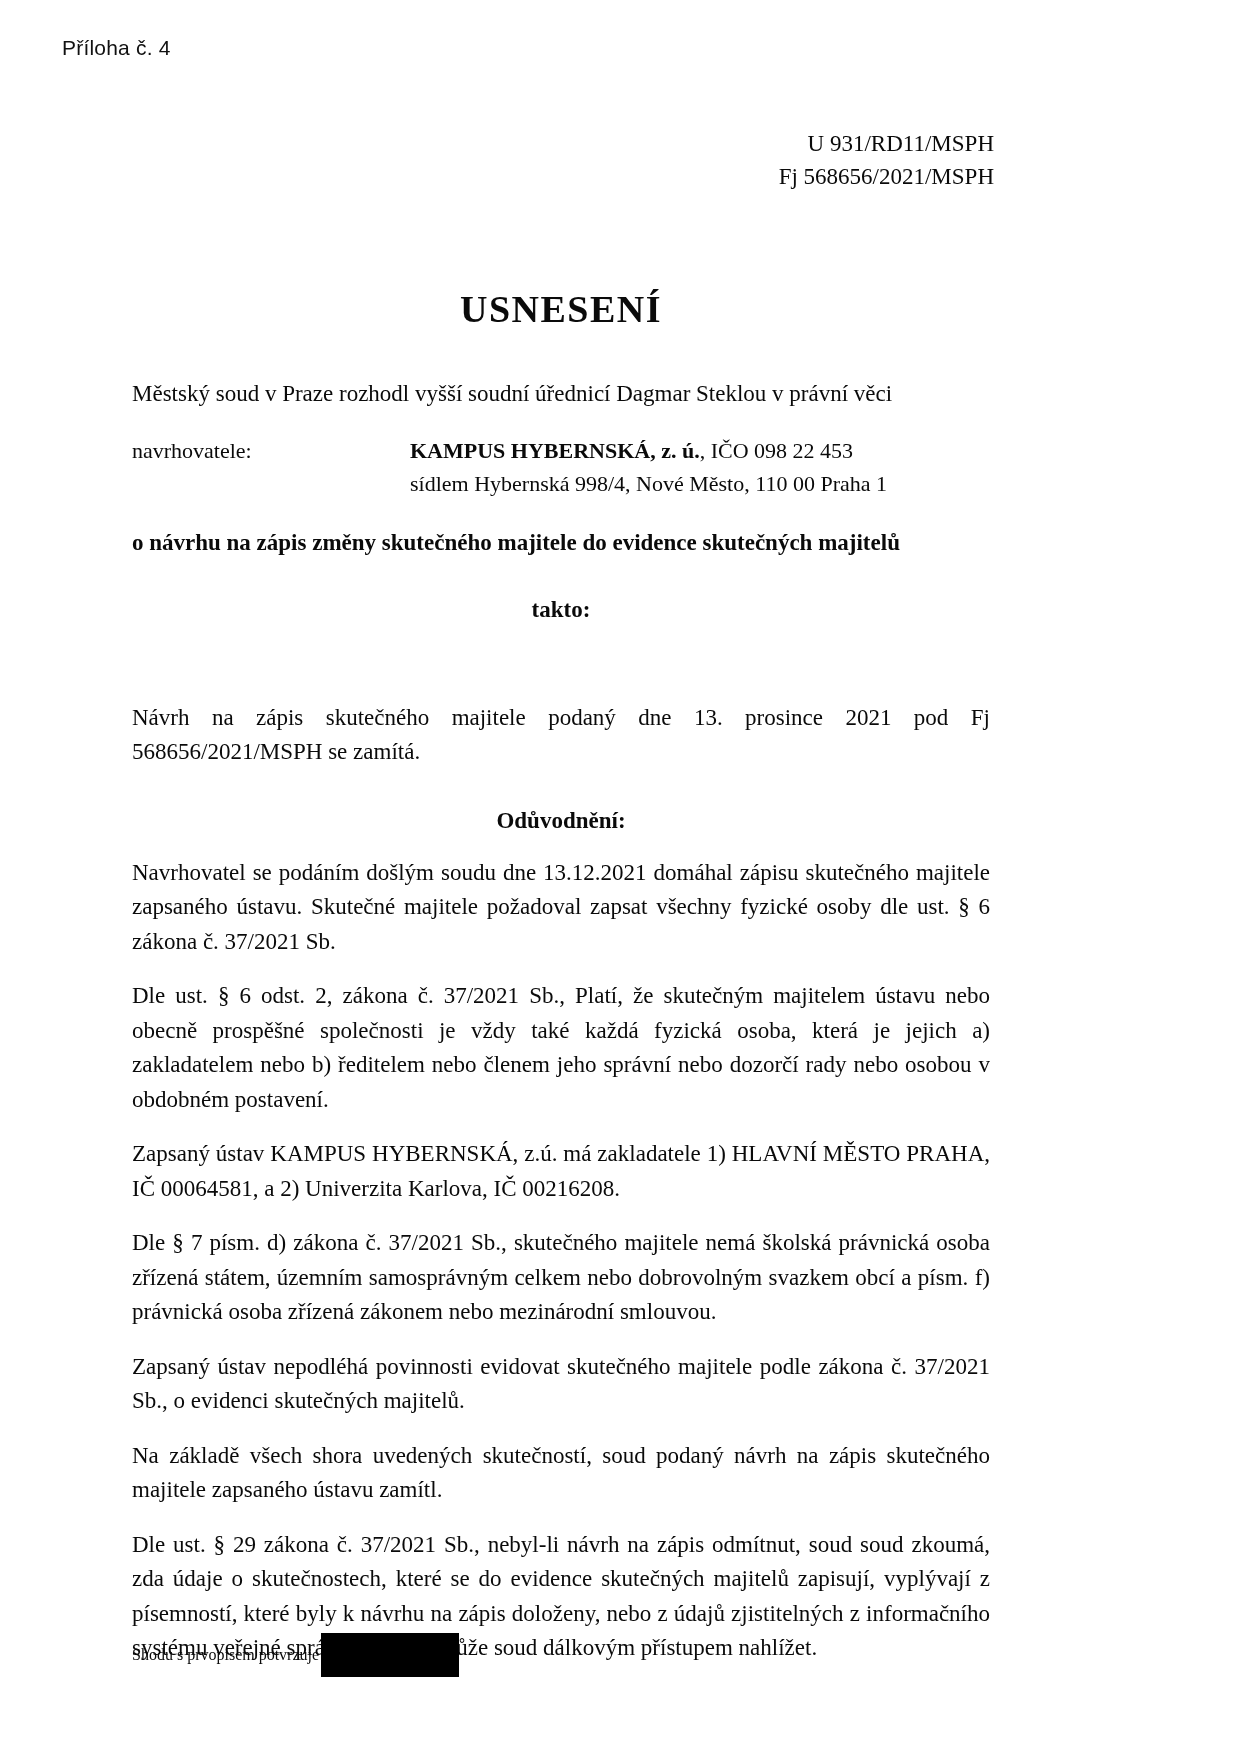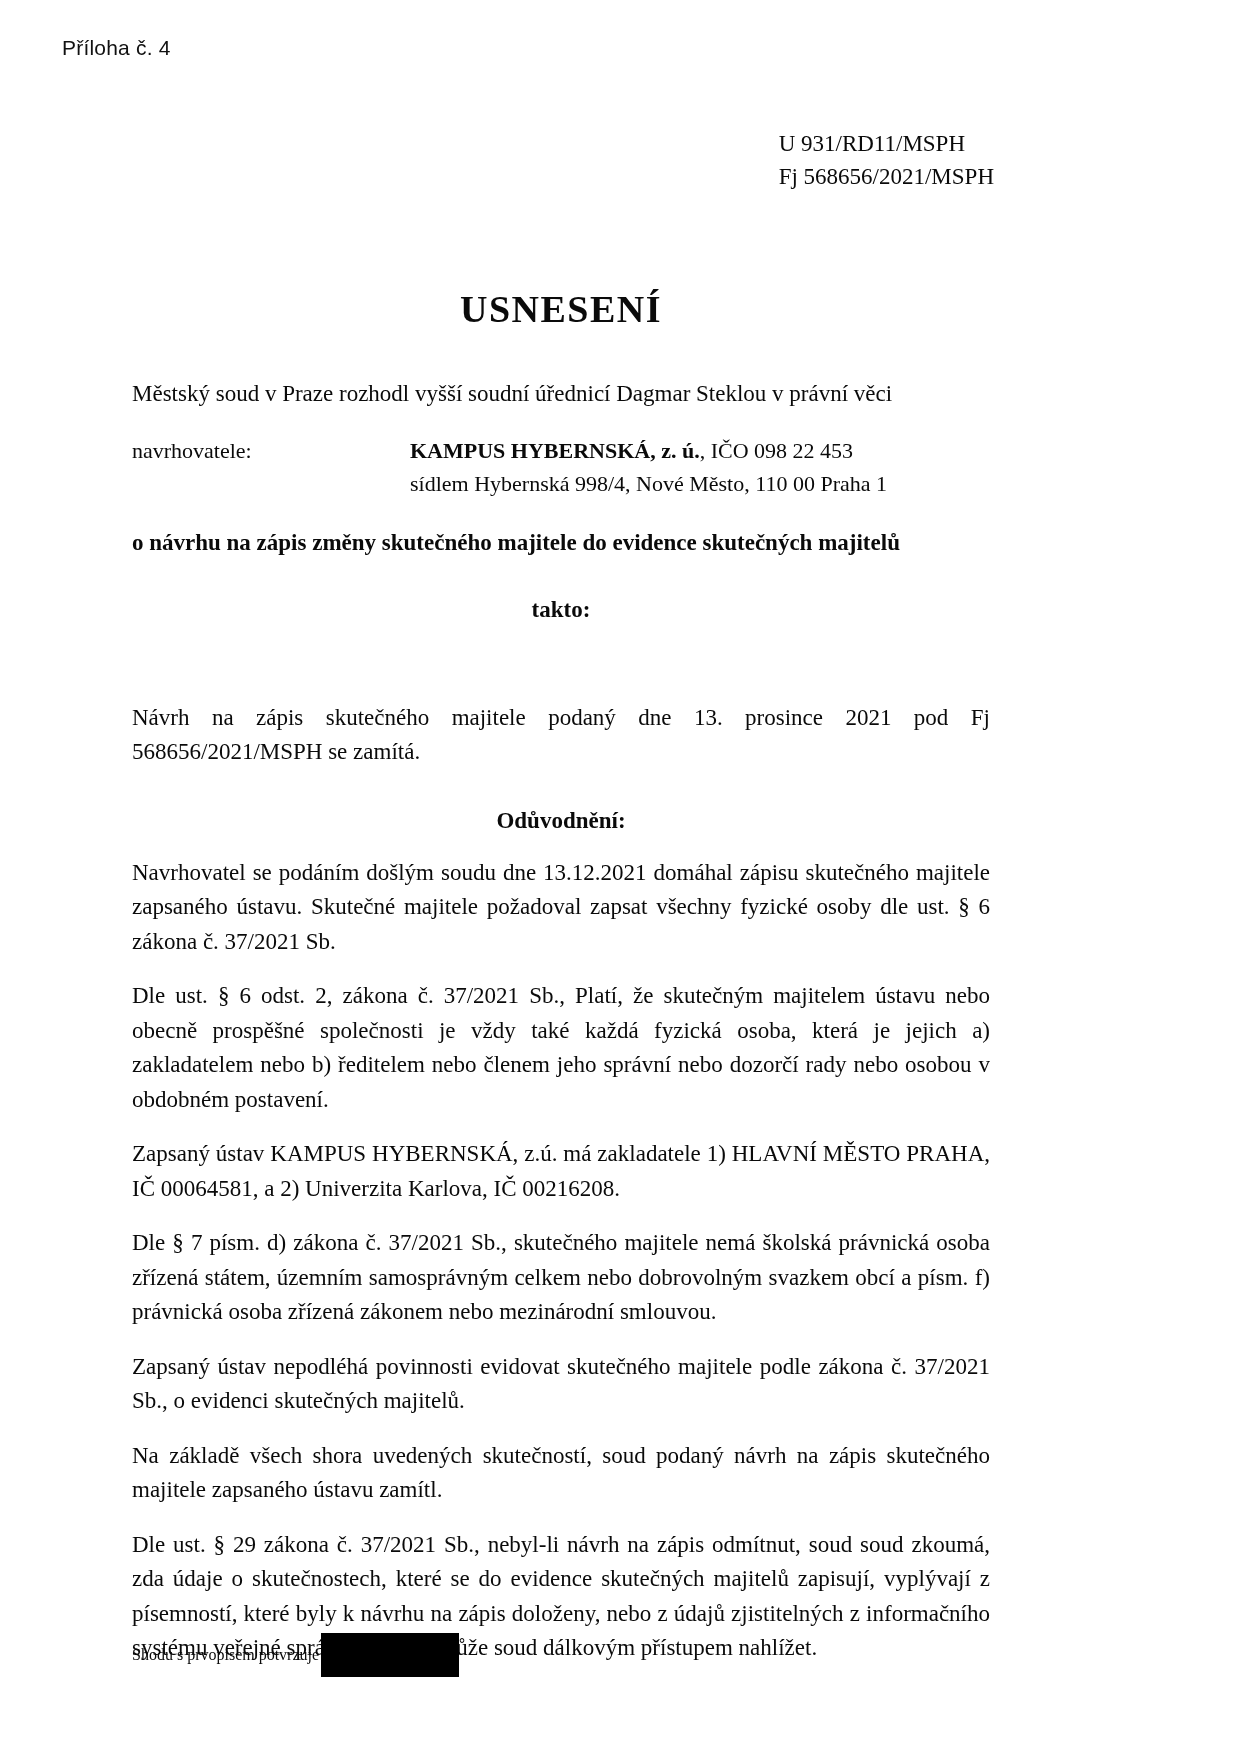--- a/index.html
+++ b/index.html
@@ -28,21 +28,21 @@
     font-size: 21px;
     letter-spacing: 0.2px;
     color: #111;
   }
 
   
   .refblock {
     position: absolute;
     right: 248px;
     top: 128px;
-    text-align: left;
+    text-align: right;
     font-size: 23px;
     line-height: 1.42;
     white-space: nowrap;
   }
   .refblock .ref-line {
     display: block;
   }
 
   
   .content {

